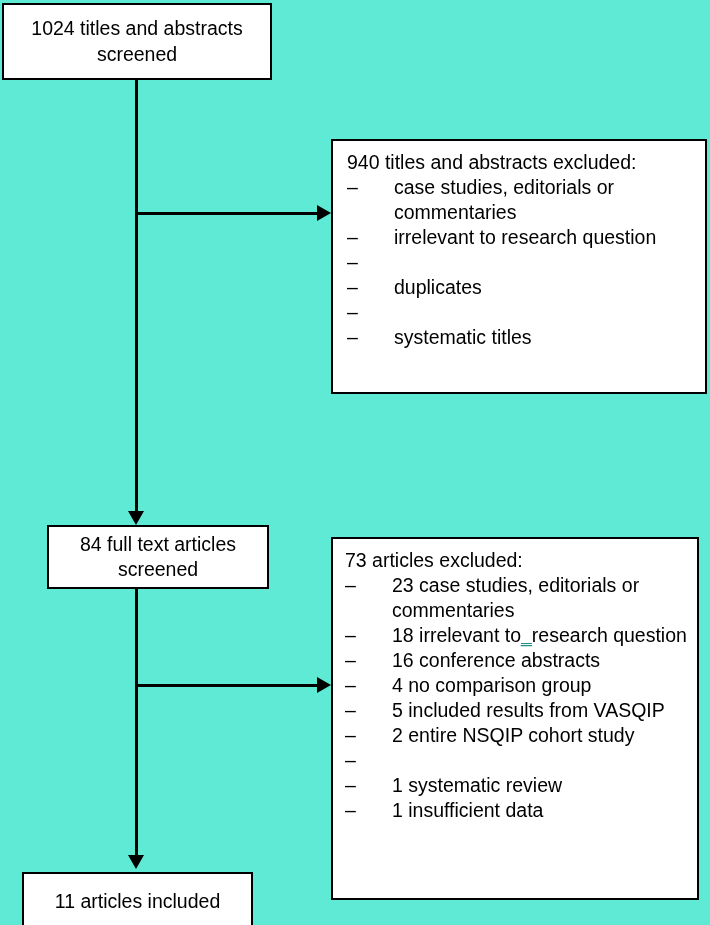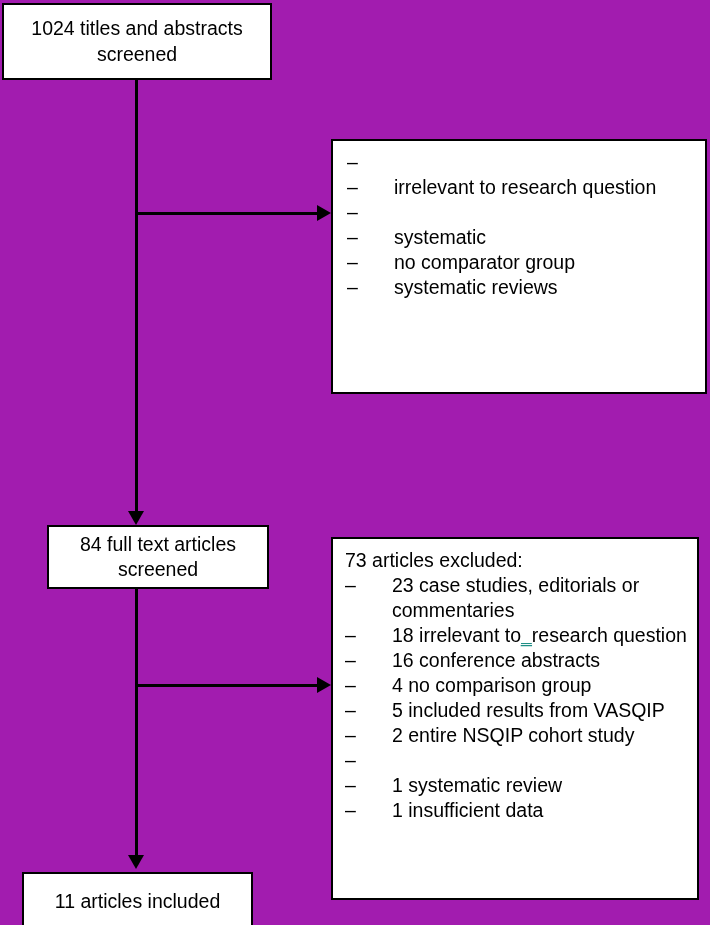--- a/index.html
+++ b/index.html
@@ -9,21 +9,21 @@
   }
   body {
     font-family: "Liberation Sans", sans-serif;
     color: #000000;
   }
   #flowchart {
     position: relative;
     width: 710px;
     height: 925px;
     overflow: hidden;
-    background: #a21caf;
+    background: #5eead4;
   }
   .node {
     position: absolute;
     box-sizing: border-box;
     border: 2px solid #000000;
     background: #ffffff;
   }
   .node-centered {
     display: flex;
     align-items: center;
@@ -94,42 +94,43 @@
     <span>1024 titles and abstracts screened</span>
   </div>
 
   <div class="connector-v" style="left:135px; top:80px; height:440px;"></div>
   <div class="arrowhead-down" style="left:128px; top:511px;"></div>
 
   <div class="connector-h" style="left:135px; top:212px; width:182px;"></div>
   <div class="arrowhead-right" style="left:317px; top:205px;"></div>
 
   <div class="node node-list" style="left:331px; top:139px; width:376px; height:255px;">
+    <span class="list-head">940 titles and abstracts excluded:</span>
 
     <div class="bullet-row">
       <span class="bullet-dash">–</span>
+      <span class="bullet-text">case studies, editorials or commentaries</span>
     </div>
     <div class="bullet-row">
       <span class="bullet-dash">–</span>
       <span class="bullet-text">irrelevant to research question</span>
     </div>
     <div class="bullet-row">
       <span class="bullet-dash">–</span>
     </div>
     <div class="bullet-row">
       <span class="bullet-dash">–</span>
-      <span class="bullet-text">systematic</span>
+      <span class="bullet-text">duplicates</span>
     </div>
     <div class="bullet-row">
       <span class="bullet-dash">–</span>
-      <span class="bullet-text">no comparator group</span>
     </div>
     <div class="bullet-row">
       <span class="bullet-dash">–</span>
-      <span class="bullet-text">systematic reviews</span>
+      <span class="bullet-text">systematic titles</span>
     </div>
   </div>
 
   <div class="node node-centered" style="left:47px; top:525px; width:222px; height:64px;align-items:center;">
     <span>84 full text articles screened</span>
   </div>
 
   <div class="connector-v" style="left:135px; top:589px; height:266px;"></div>
   <div class="arrowhead-down" style="left:128px; top:855px;"></div>
 

